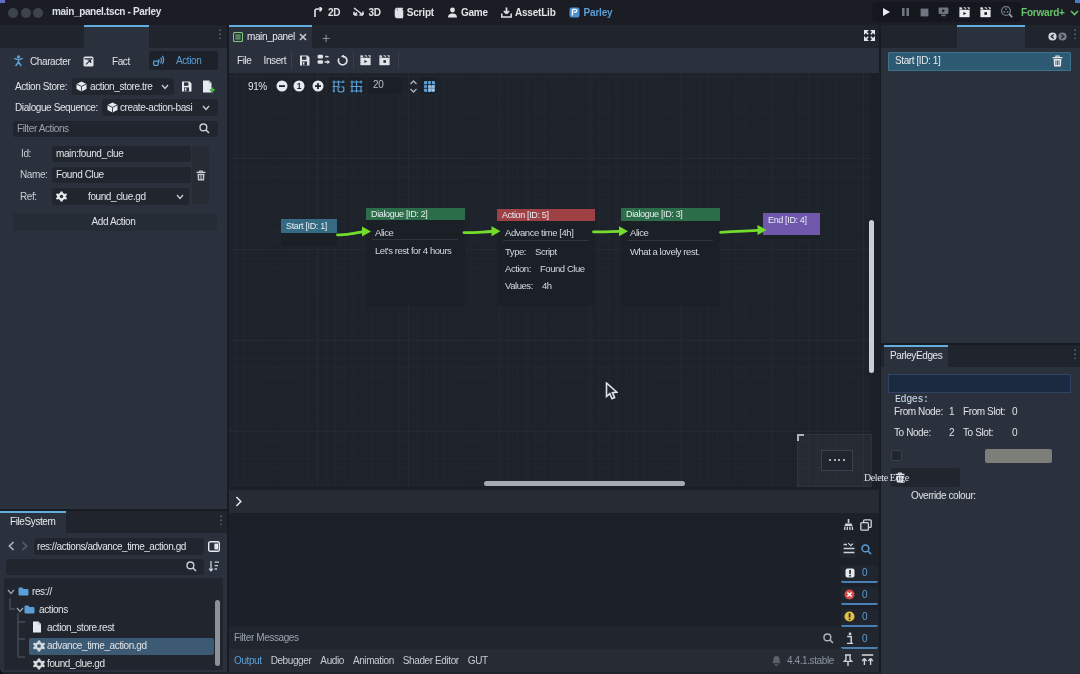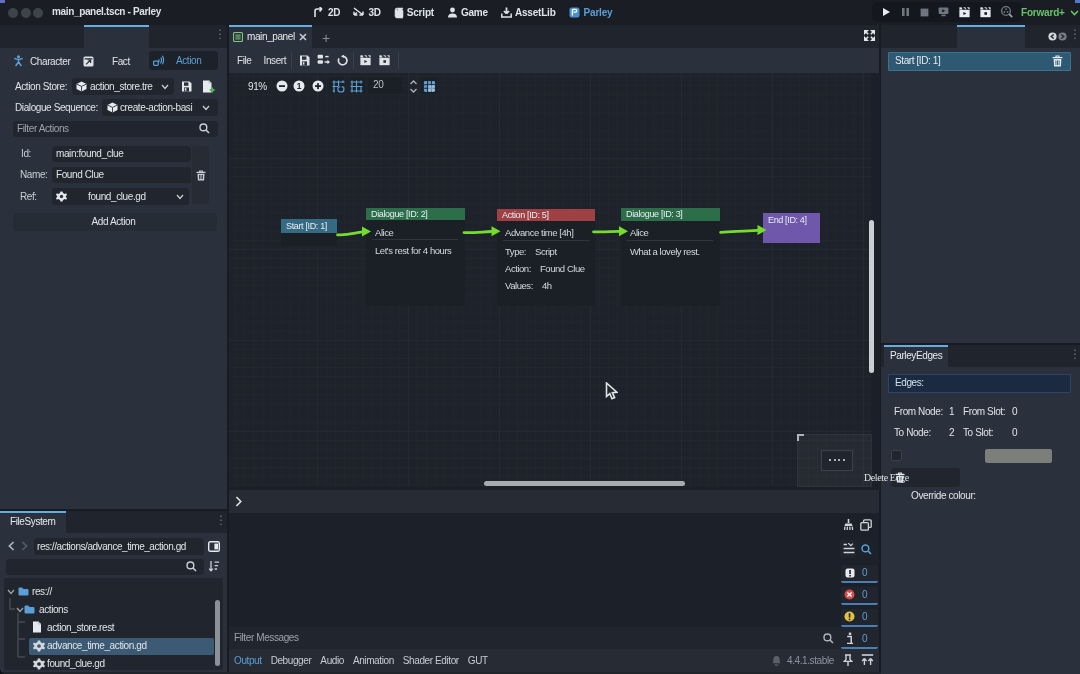--- a/index.html
+++ b/index.html
@@ -376,21 +376,21 @@
 <div class="abs" style="left:505px;top:263px;font-size:9.5px;letter-spacing:-0.45px;color:#d4d9df;">Action:</div><div class="abs" style="left:540px;top:263px;font-size:9.5px;letter-spacing:-0.45px;color:#d4d9df;">Found Clue</div>
 <div class="abs" style="left:505px;top:280px;font-size:9.5px;letter-spacing:-0.45px;color:#d4d9df;">Values:</div><div class="abs" style="left:542px;top:280px;font-size:9.5px;letter-spacing:-0.45px;color:#d4d9df;">4h</div>
 <div class="abs" style="left:621px;top:221px;width:99px;height:85px;background:#1b2026;"></div>
 <div class="abs" style="left:621px;top:208px;width:99px;height:13px;background:#2d6e4a;font-size:9px;letter-spacing:-0.35px;">
         <span style="margin-left:5px;line-height:13.5px;display:block;color:#e8edf2;">Dialogue [ID: 3]</span>
       </div>
 <div class="abs" style="left:630px;top:227px;font-size:9.5px;letter-spacing:-0.45px;color:#d4d9df;">Alice</div>
 <div class="abs" style="left:627px;top:240px;width:86px;height:1px;background:#2f353e;"></div>
 <div class="abs" style="left:630px;top:246px;font-size:9.5px;letter-spacing:-0.45px;color:#d4d9df;">What a lovely rest.</div>
 <div class="abs" style="left:763px;top:227px;width:57px;height:12px;background:#1b2026;"></div>
-<div class="abs" style="left:763px;top:213px;width:57px;height:30px;background:#6f58ab;font-size:9px;letter-spacing:-0.35px;">
+<div class="abs" style="left:763px;top:213px;width:57px;height:22px;background:#6f58ab;font-size:9px;letter-spacing:-0.35px;">
         <span style="margin-left:5px;line-height:14.5px;display:block;color:#e8edf2;">End [ID: 4]</span>
       </div>
 
 <svg class="abs" style="left:229px;top:73px;pointer-events:none;" width="650" height="417" viewBox="0 0 650 417">
  <g stroke="#74dd2b" stroke-width="2.8" fill="none" stroke-linecap="round">
   <path d="M108.5 161.8 C118 162.6 124 160.3 133.5 158.8"></path>
   <path d="M235 159.6 C244 160 253 158.9 262 158.5"></path>
   <path d="M364.5 158.8 C374 159.2 382 158.5 390.5 158.4"></path>
   <path d="M491.5 159.3 C506 158.6 516 157.7 528.5 157.3"></path>
  </g>
@@ -497,21 +497,21 @@
         <path d="M.6 2.6 L10.4 2.6 M4 2.4 L4 1 L7 1 L7 2.4" stroke="#e6e9ed" stroke-width="1.2" fill="none"></path>
         <path d="M1.6 4 L9.4 4 L8.9 11.5 L2.1 11.5 Z" fill="#e6e9ed"></path>
         <path d="M3.9 5.4 L3.9 10 M5.5 5.4 L5.5 10 M7.1 5.4 L7.1 10" stroke="#2d5a72" stroke-width=".9"></path>
       </svg>
 
 <div class="abs" style="left:881px;top:343px;width:199px;height:2px;background:#171b22;"></div><div class="abs" style="left:881px;top:345px;width:199px;height:22px;background:#20252d;"></div>
 <div class="abs" style="left:884px;top:345px;width:64px;height:22px;background:#2b313c;border-top:2px solid #63aede;box-sizing:border-box;"></div>
 <div class="abs" style="left:890px;top:350px;color:#e6e9ed;">ParleyEdges</div>
 <div class="abs dim" style="left:1069px;top:347px;font-size:12px;">⋮</div>
 <div class="abs" style="left:888px;top:374px;width:183px;height:19px;background:#1c2a41;border:1px solid #2f4465;box-sizing:border-box;"></div>
-<div class="abs" style="left:895px;top:377px;color:#cfe0f0;">Edges:</div>
+<div class="abs" style="left:895px;top:394px;color:#cfe0f0;font-family:Liberation Mono, monospace;">Edges:</div>
 <div class="abs" style="left:894px;top:406px;">From Node:</div><div class="abs" style="left:949px;top:406px;">1</div>
 <div class="abs" style="left:963px;top:406px;">From Slot:</div><div class="abs" style="left:1012px;top:406px;">0</div>
 <div class="abs" style="left:894px;top:427px;">To Node:</div><div class="abs" style="left:949px;top:427px;">2</div>
 <div class="abs" style="left:963px;top:427px;">To Slot:</div><div class="abs" style="left:1012px;top:427px;">0</div>
 <div class="abs" style="left:891px;top:450px;width:11px;height:11px;background:#21262e;border:1px solid #3a414c;border-radius:2px;box-sizing:border-box;"></div>
 <div class="abs" style="left:911px;top:450px;margin-top:40px;">Override colour:</div>
 <div class="abs" style="left:985px;top:449px;width:67px;height:14px;background:#7b7e79;border-radius:2px;"></div>
 <div class="abs" style="left:891px;top:468px;width:69px;height:19px;background:#21262e;border-radius:3px;"></div>
 <svg class="abs" style="left:895px;top:472px;" width="10" height="11" viewBox="0 0 11 12">
         <path d="M.6 2.6 L10.4 2.6 M4 2.4 L4 1 L7 1 L7 2.4" stroke="#e6e9ed" stroke-width="1.2" fill="none"></path>

